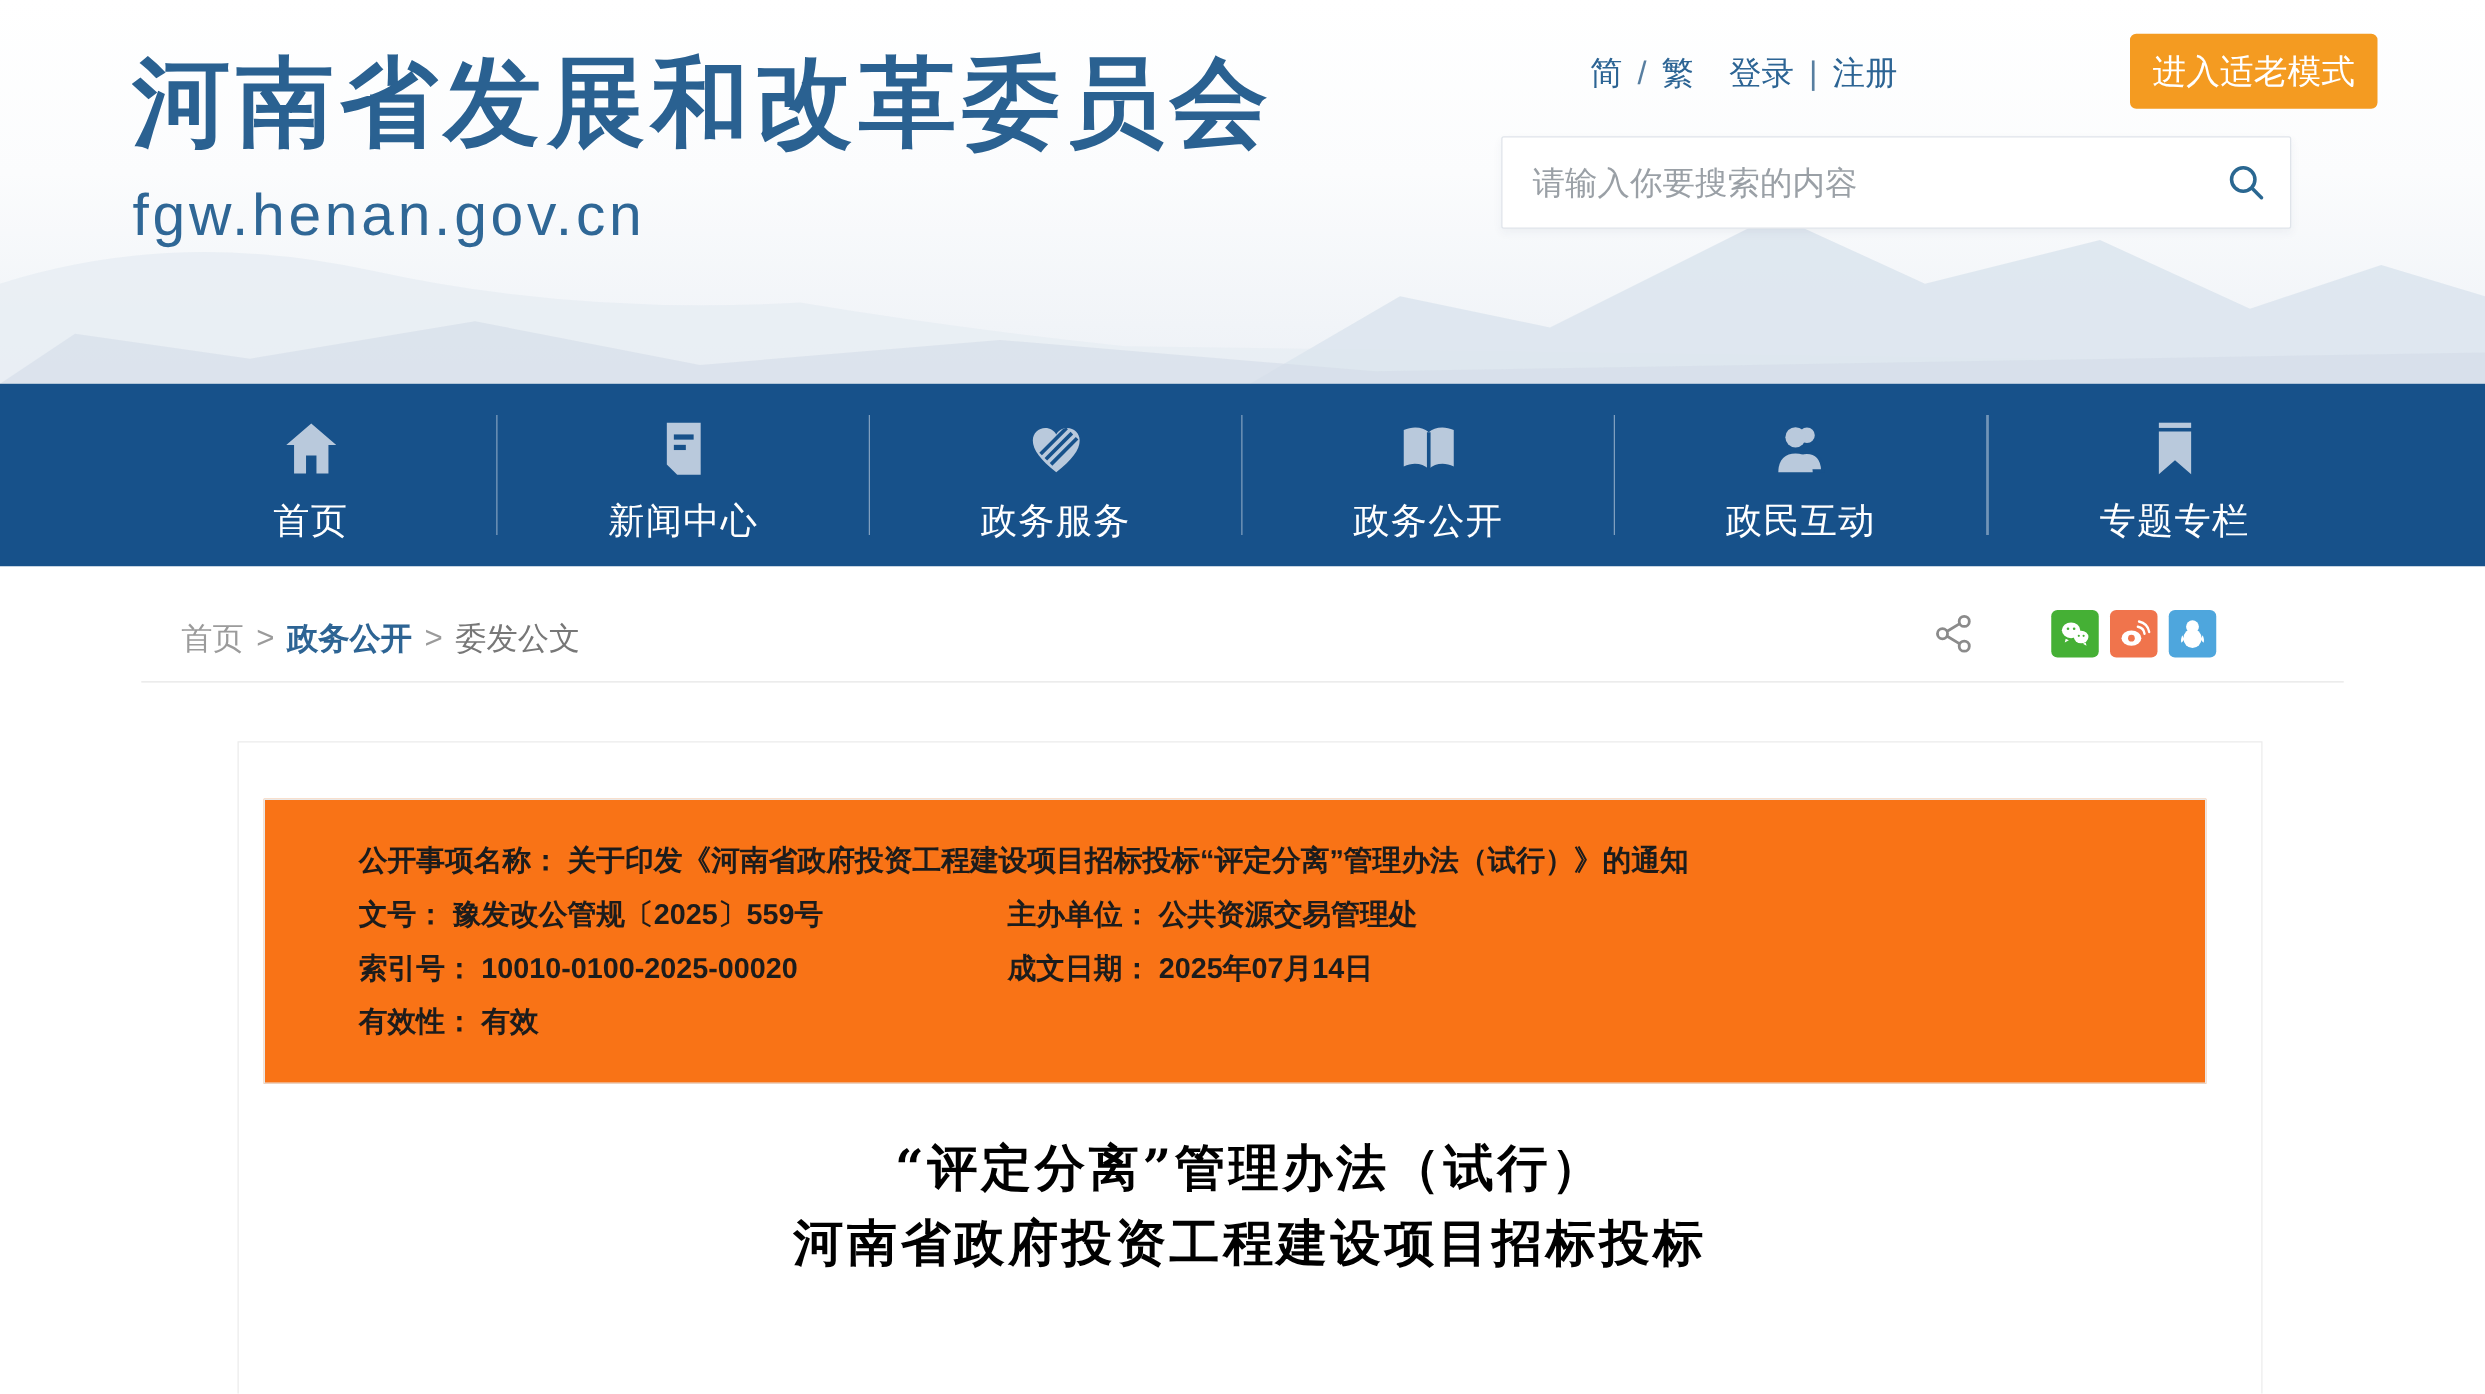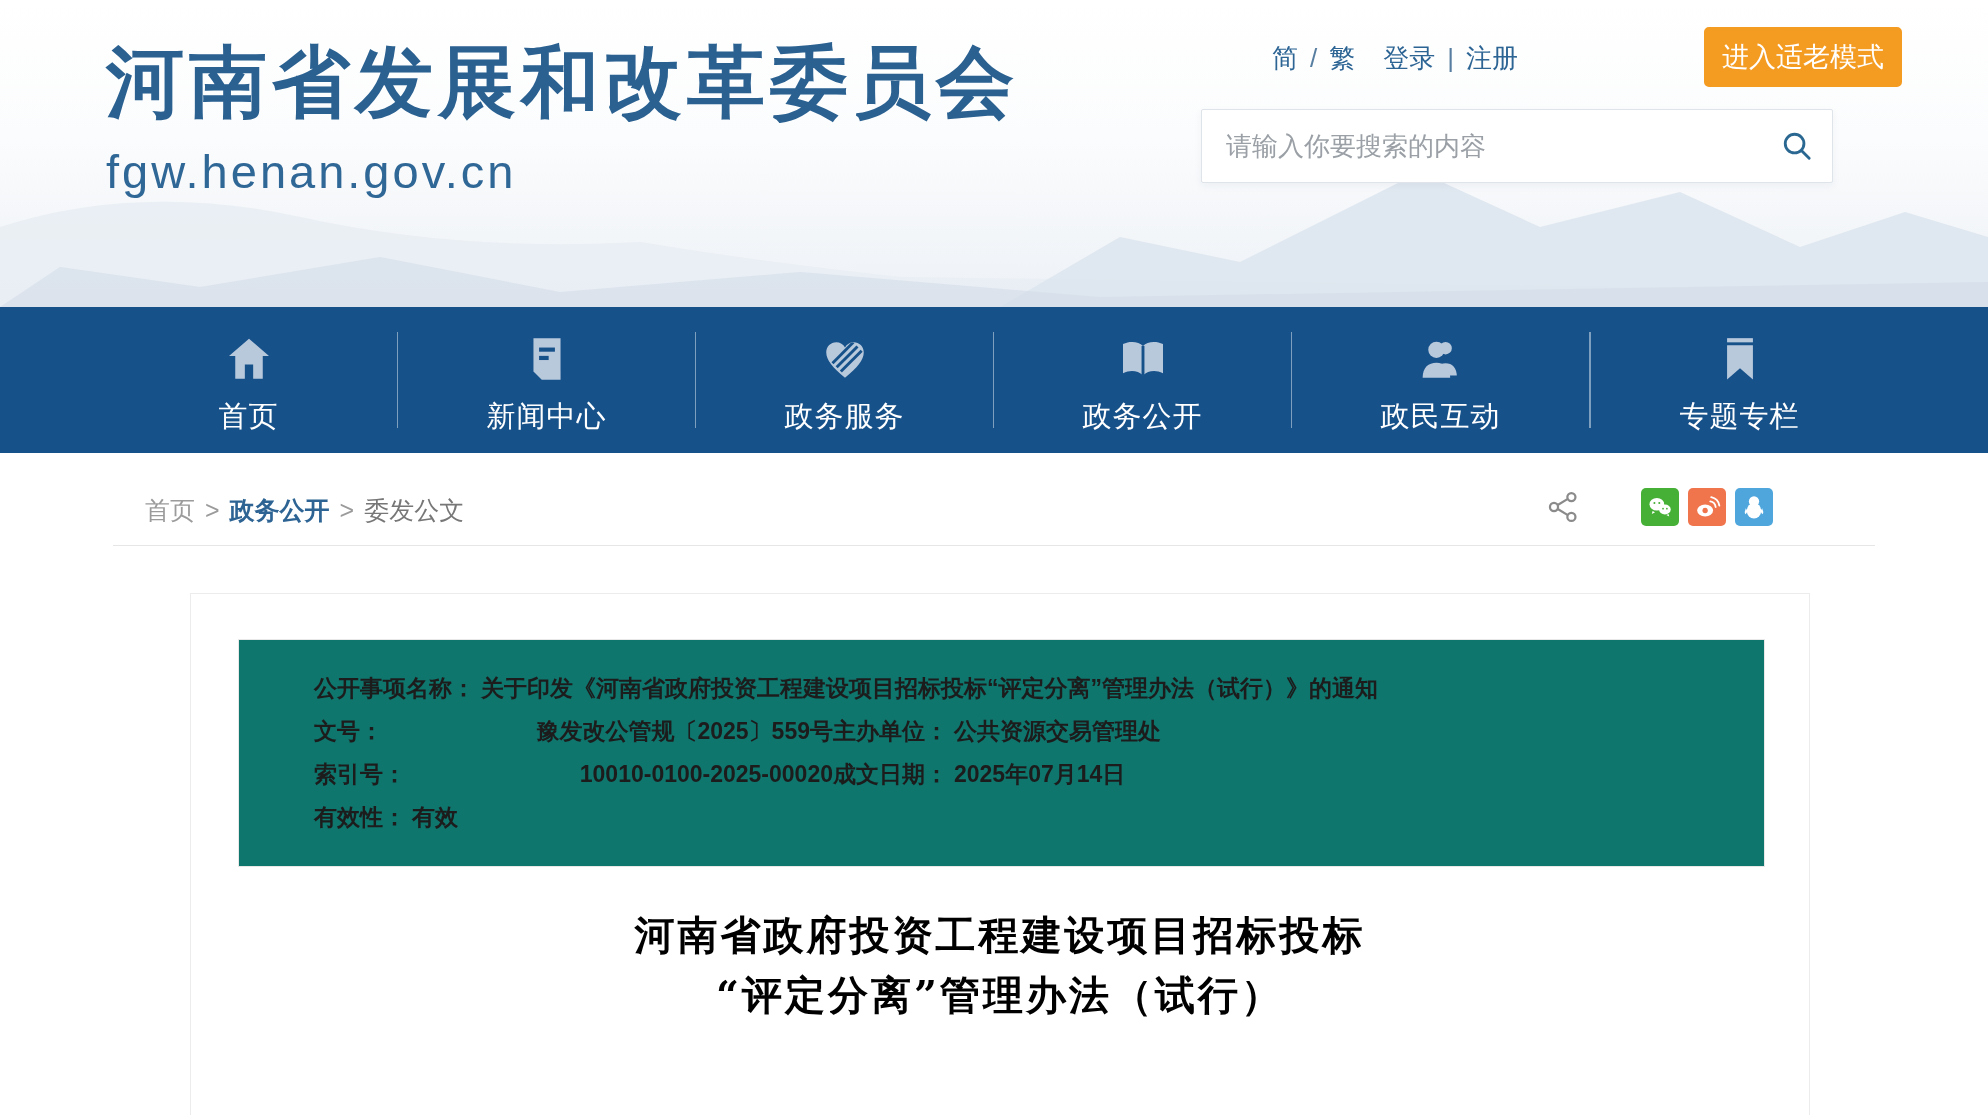--- a/index.html
+++ b/index.html
@@ -56,24 +56,24 @@
   .share-btn { width:38px; height:38px; border-radius:5px; margin-left:9px; display:flex;
     align-items:center; justify-content:center; cursor:pointer; }
   .share-generic { background:transparent; margin-right:50px; }
   .share-wechat { background:#45b035; }
   .share-weibo { background:#f0744c; }
   .share-qq { background:#4ea6dd; }
 
   
   .content-card { position:absolute; left:190px; top:593px; width:1620px; height:560px;
     background:#fff; border:1px solid #ececec; }
-  .info-box { margin:45px 44px 0 47px; background:#0f766e; border:1px solid #e8e8e8;
+  .info-box { margin:45px 44px 0 20px; background:#f97316; border:1px solid #e8e8e8;
     padding:27px 40px 27px 75px; }
   .info-row { display:flex; line-height:43px; font-size:23px; color:#1c1c1c; font-weight:600; }
-  .info-col-l { width:519px; display:flex;justify-content:space-between; }
+  .info-col-l { width:519px; display:flex; }
   .info-col-r { flex:1; display:flex; }
   .lbl { white-space:nowrap; }
   .val { margin-left:6px; }
   .val-italic { }
 
   .doc-title { margin-top:38px; text-align:center; font-family:"DejaVu Serif","Liberation Serif",serif;
     font-size:40px; font-weight:700; color:#000; letter-spacing:3px; line-height:60px; }
   .doc-title .line { display:block; }
 </style>
 </head>
@@ -279,18 +279,18 @@
       </div>
 
 
       <div class="info-row">
         <span class="lbl">有效性：</span>
         <span class="val">有效</span>
       </div>
     </section>
 
     <h1 class="doc-title">
+      <span class="line">“评定分离”管理办法（试行）</span>
       <span class="line">河南省政府投资工程建设项目招标投标</span>
-      <span class="line">“评定分离”管理办法（试行）</span>
     </h1>
   </main>
 
 </div>
 
 </body></html>

